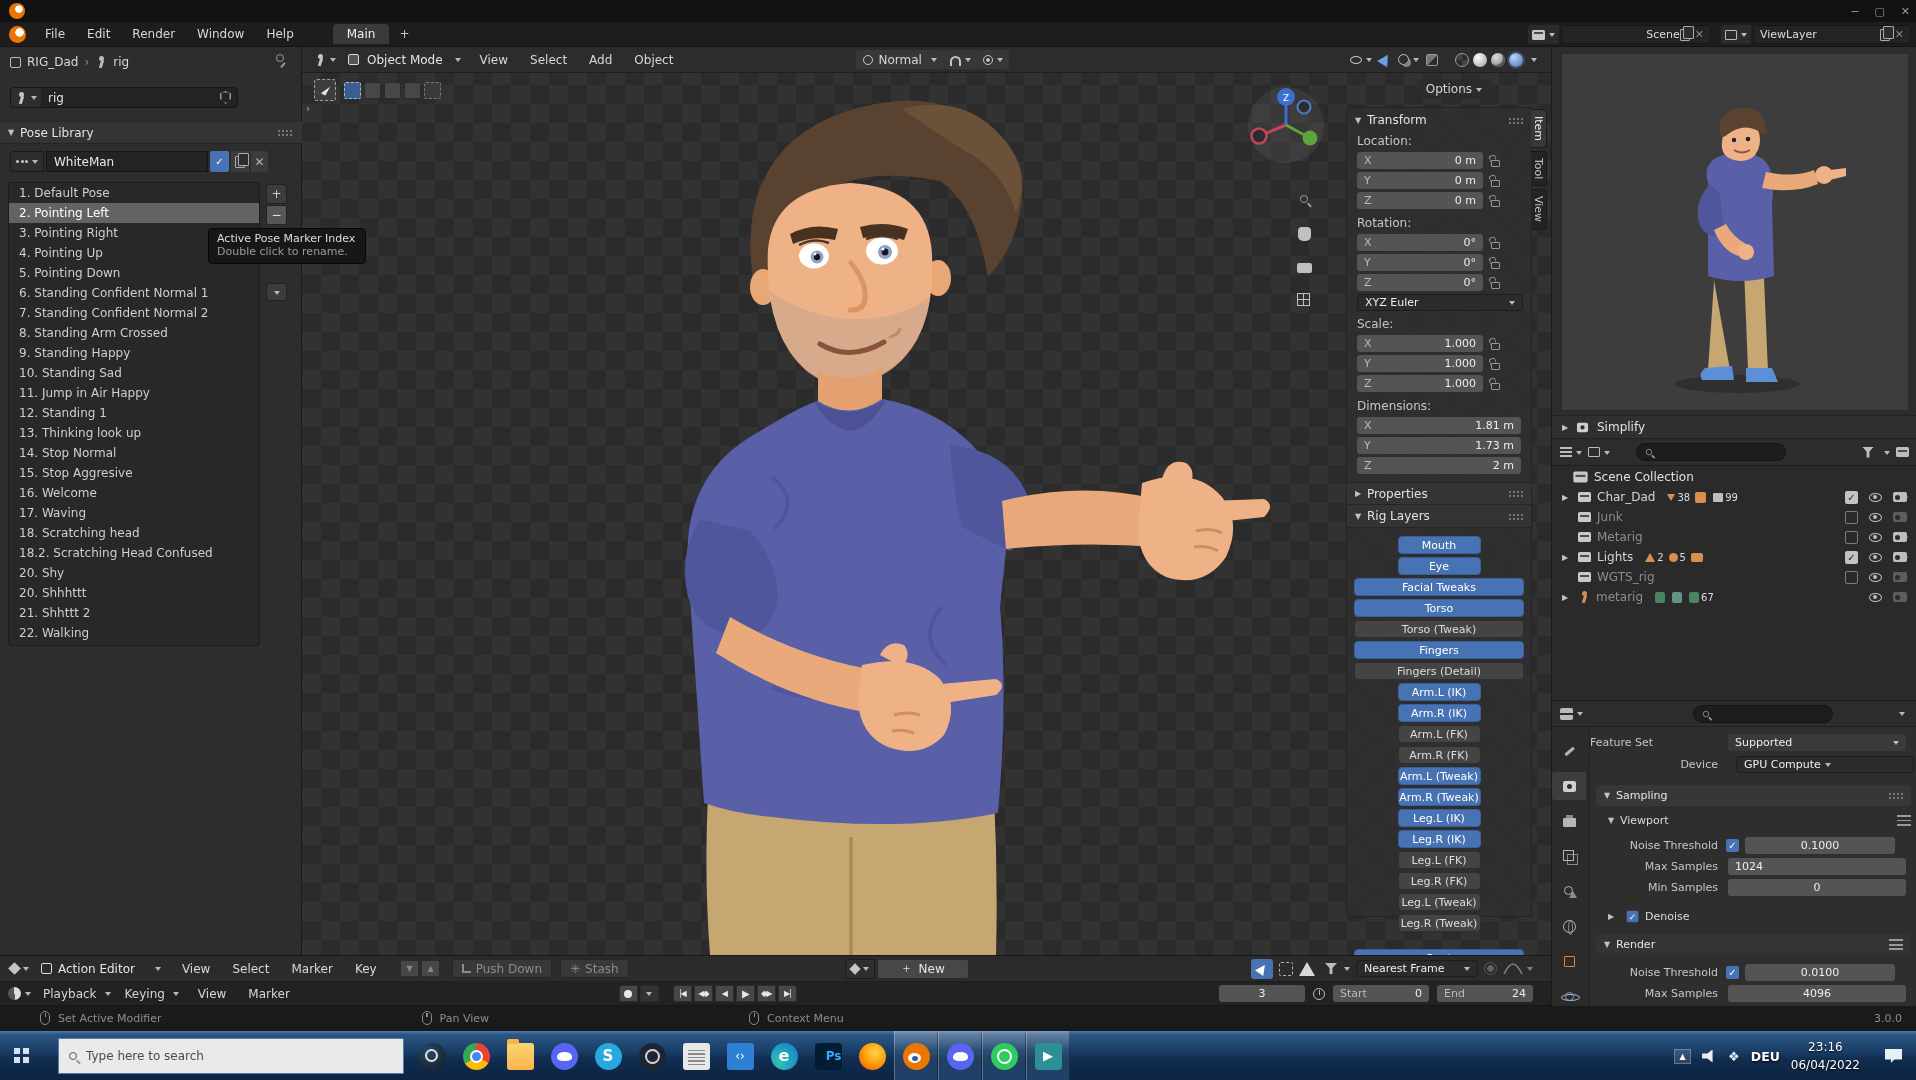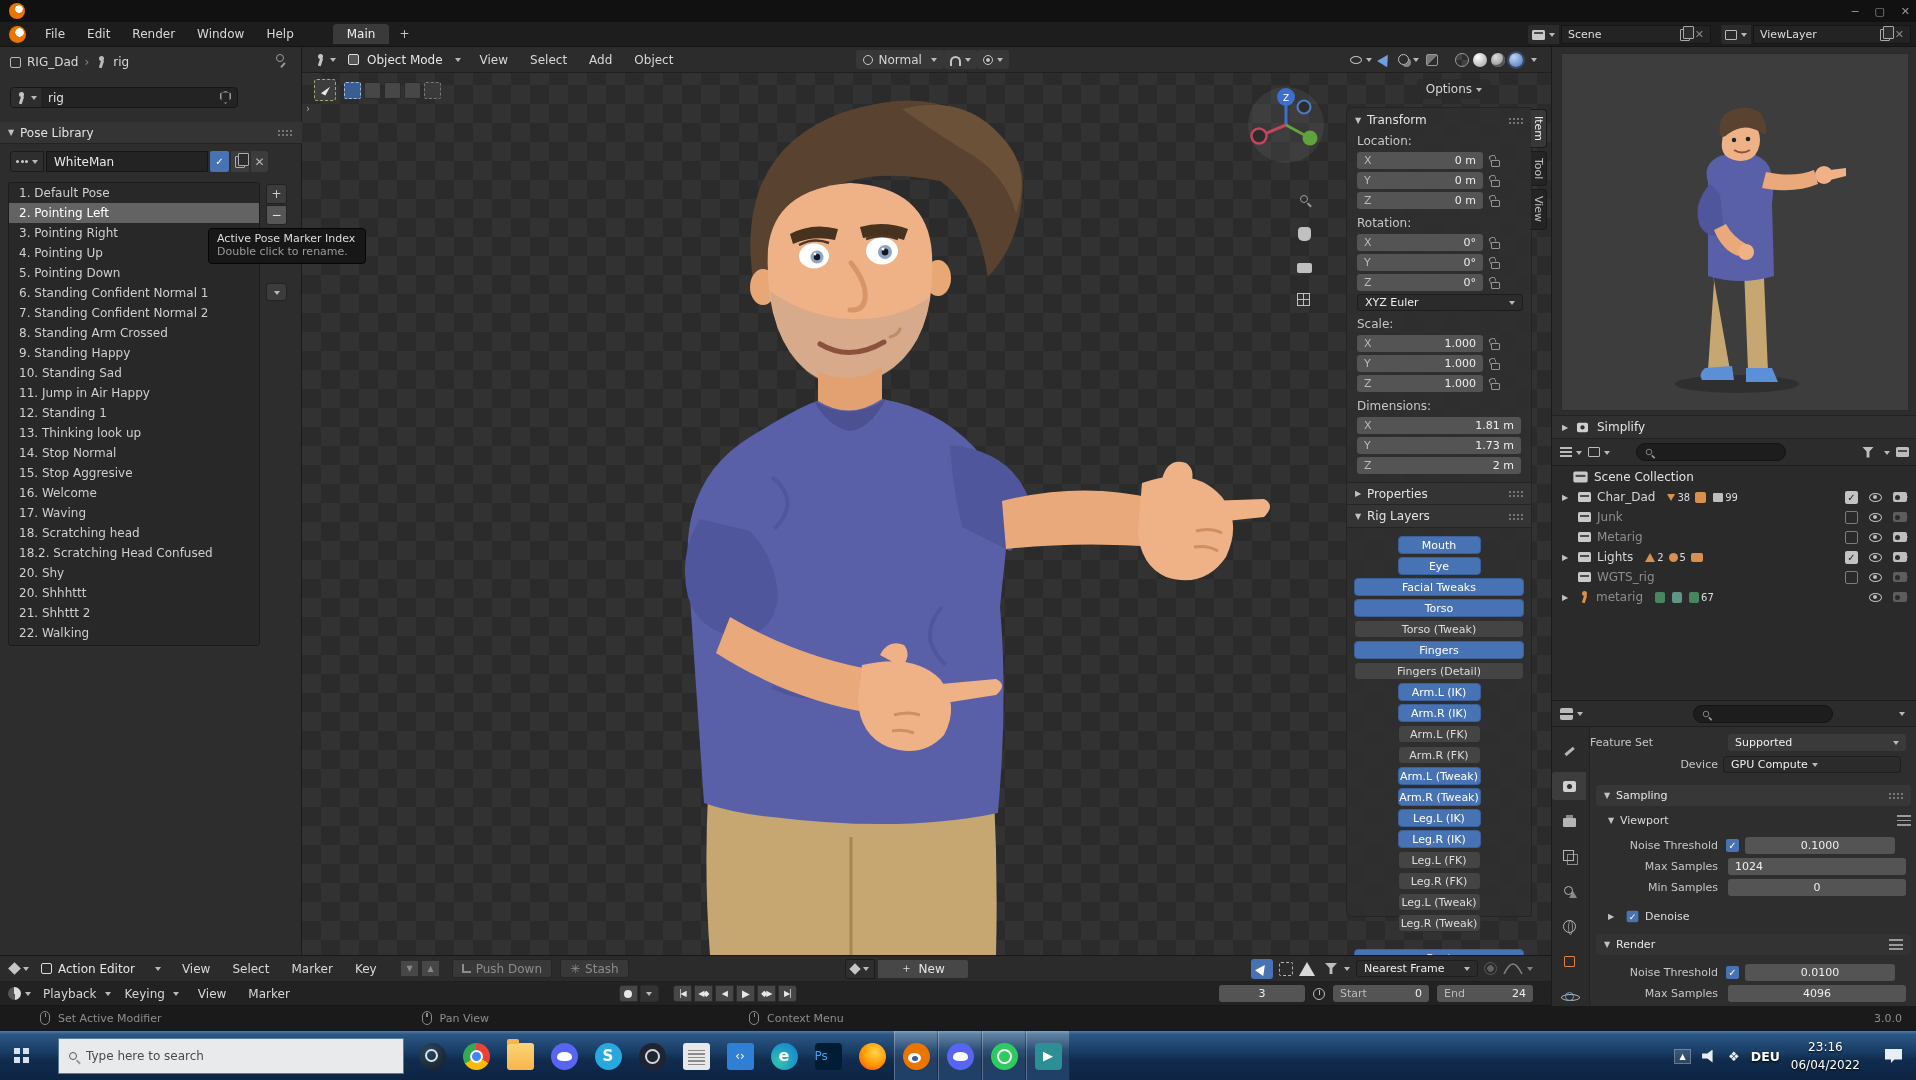--- a/index.html
+++ b/index.html
@@ -70,21 +70,21 @@
 [data-app="files"]::before{content:"";position:absolute;top:-4px;left:0;width:12px;height:5px;background:#f9b44c;border-radius:2px 2px 0 0}
 [data-app="discord"],[data-app="discord2"]{background:#5865f2;border-radius:50%}
 [data-app="discord"]::after,[data-app="discord2"]::after{content:"";position:absolute;left:6px;top:9px;width:15px;height:9px;background:#fff;border-radius:50% 50% 40% 40%}
 [data-app="skype"]{background:#29a8e0;border-radius:50%;color:#fff;font-weight:bold;font-size:15px;text-align:center;line-height:26px}
 [data-app="obs"]{background:#1f2430;border-radius:50%}
 [data-app="obs"]::after{content:"";position:absolute;inset:6px;border:2.5px solid #cfd6e2;border-radius:50%}
 [data-app="notes"]{background:#e8e8e8;border-radius:3px}
 [data-app="notes"]::after{content:"";position:absolute;inset:5px;background:repeating-linear-gradient(#e8e8e8 0 2px,#8a8a8a 2px 3.5px)}
 [data-app="vscode"]{background:#2f80d4;border-radius:3px;color:#fff;font-size:12px;text-align:center;line-height:26px}
 [data-app="edge"]{background:radial-gradient(circle at 30% 70%,#35c1b1,#0b7bd4);border-radius:50%;color:#fff;font-size:16px;font-weight:bold;text-align:center;line-height:25px}
-[data-app="photoshop"]{background:#001d34;border-radius:4px;color:#3ba8ff;font-weight:normal;font-size:12px;text-align:left;line-height:26px}
+[data-app="photoshop"]{background:#001d34;border-radius:4px;color:#3ba8ff;font-weight:bold;font-size:12px;text-align:right;line-height:26px}
 [data-app="firefox"]{background:radial-gradient(circle at 60% 35%,#ffd54c,#ff9500 55%,#ff3b30);border-radius:50%}
 [data-app="blender"]{background:#ea7600;border-radius:50%}
 [data-app="blender"]::after{content:"";position:absolute;left:5px;top:10px;width:13px;height:10px;background:#fff;border-radius:50%}
 [data-app="blender"]::before{content:"";position:absolute;left:9px;top:13px;width:6px;height:5px;background:#2a5fa0;border-radius:50%;z-index:1}
 [data-app="whatsapp"]{background:#2ecc5e;border-radius:50%}
 [data-app="whatsapp"]::after{content:"";position:absolute;inset:6px;border:2.5px solid #fff;border-radius:50%}
 [data-app="media"]{background:#2c8f96;border-radius:4px;color:#fff;font-size:13px;text-align:center;line-height:26px}
 [data-pic]{width:17px;height:17px;display:block;margin:0 auto;border-radius:2px;position:relative}
 [data-pic="tool"]::after{content:"";position:absolute;left:3px;top:7px;width:11px;height:2.6px;background:#b5b5b5;transform:rotate(-40deg)}
 [data-pic="render"]::after{content:"";position:absolute;inset:3px 2px;background:#cfcfcf;border-radius:2px}
@@ -129,21 +129,21 @@
       <span class="menu-item">Help</span>
     </span>
   <span style="margin-left:28px;background:#3a3a3a;border-radius:4px 4px 0 0;padding:3px 14px;color:#f0f0f0">Main</span>
   <span style="margin-left:10px;color:#c5c5c5">+</span>
 
   <span class="r row" style="left:1528px;top:3px;gap:2px">
     <span class="row" style="background:#2b2b2b;border-radius:3px 0 0 3px;height:19px;padding:0 4px">
         <span class="colbox"></span>
         <span class="car"></span>
       </span>
-    <span class="row dfld" style="width:150px;height:19px;border-radius:0 3px 3px 0;justify-content:space-between">
+    <span class="row dfld" style="width:150px;height:19px;border-radius:0 3px 3px 0;justify-content:flex-end">
       <span>Scene</span>
       <span class="row" style="gap:5px">
           <span class="copyic"></span>
           <span style="color:#8a8a8a">✕</span>
         </span>
     </span>
     <span class="row" style="background:#2b2b2b;border-radius:3px 0 0 3px;height:19px;padding:0 4px;margin-left:8px">
         <span style="width:12px;height:10px;border:1.4px solid #bbb;border-radius:1px"></span>
         <span class="car"></span>
       </span>
@@ -732,21 +732,21 @@
   <div class="r" style="left:38px;top:680px;width:327px;height:326px;background:#2e2e2e;font-size:11px">
     <div class="row" style="height:22px;margin-top:4px">
       <span style="width:128px;color:#c6c6c6">Feature Set</span>
       <span class="row fld" style="width:178px;margin-left:10px;justify-content:space-between;background:#3a3a3a">
           <span>Supported</span>
           <span class="car"></span>
         </span>
     </div>
     <div class="row" style="height:22px">
       <span style="width:128px;text-align:right;color:#c6c6c6">Device</span>
-      <span class="row fld" style="width:178px;margin-left:5px;justify-content:flex-start;background:#2b2b2b;border:1px solid #1e1e1e">
+      <span class="row fld" style="width:178px;margin-left:18px;justify-content:flex-start;background:#2b2b2b;border:1px solid #1e1e1e">
           <span>GPU Compute</span>
           <span class="car"></span>
         </span>
     </div>
     <div class="secthead" style="margin:10px 6px 0">
         <span class="arrowtxt">▼</span>
         <span>Sampling</span>
         <span class="grip" style="margin-left:auto"></span>
       </div>
     <div class="row" style="height:20px;margin:4px 6px 0 18px">

